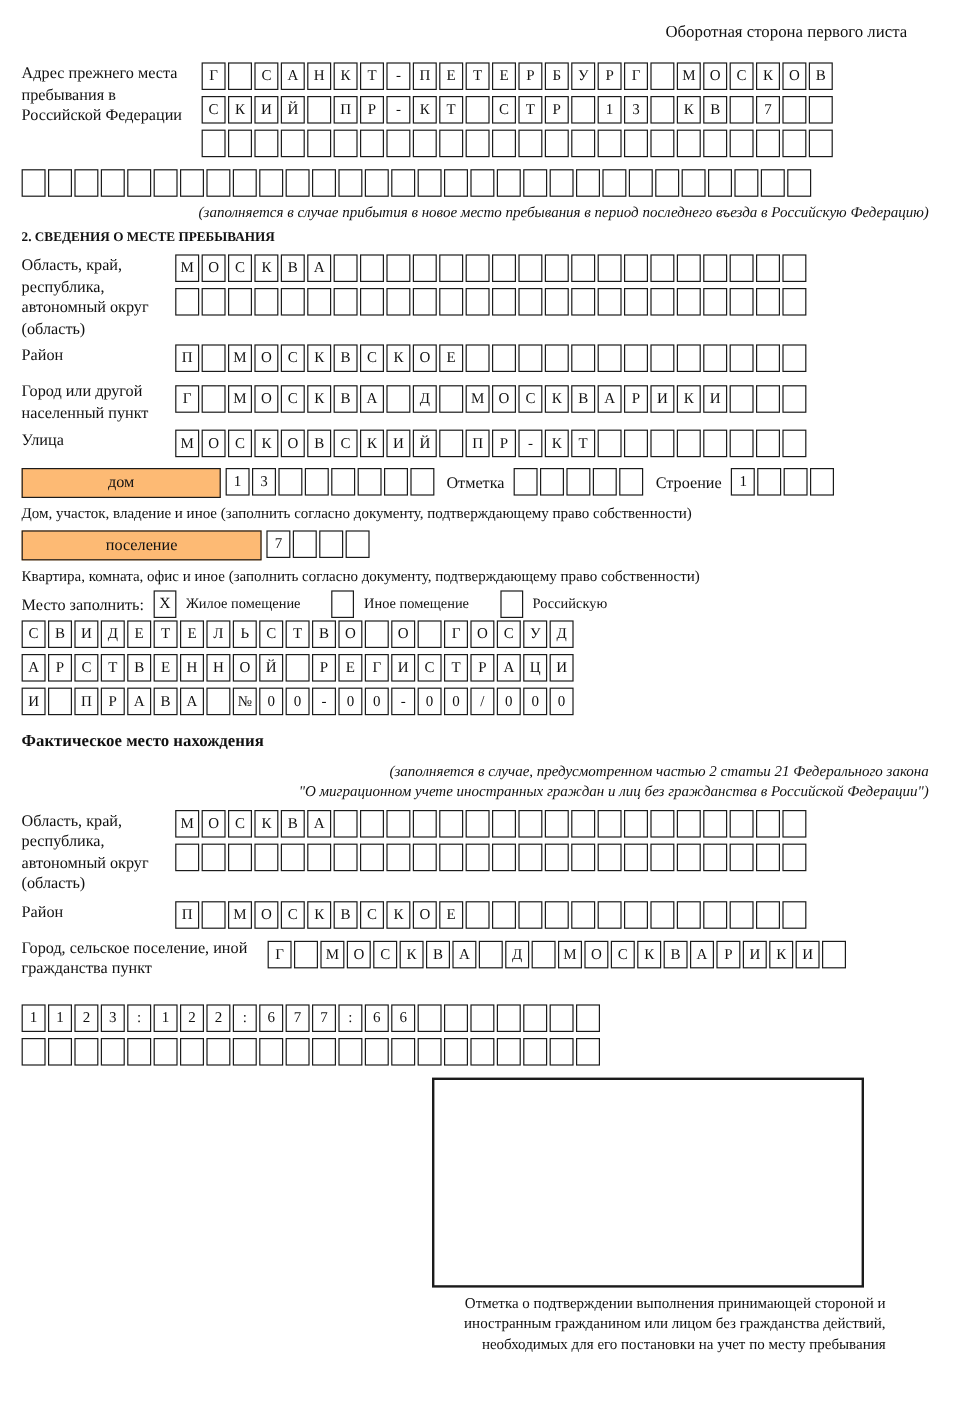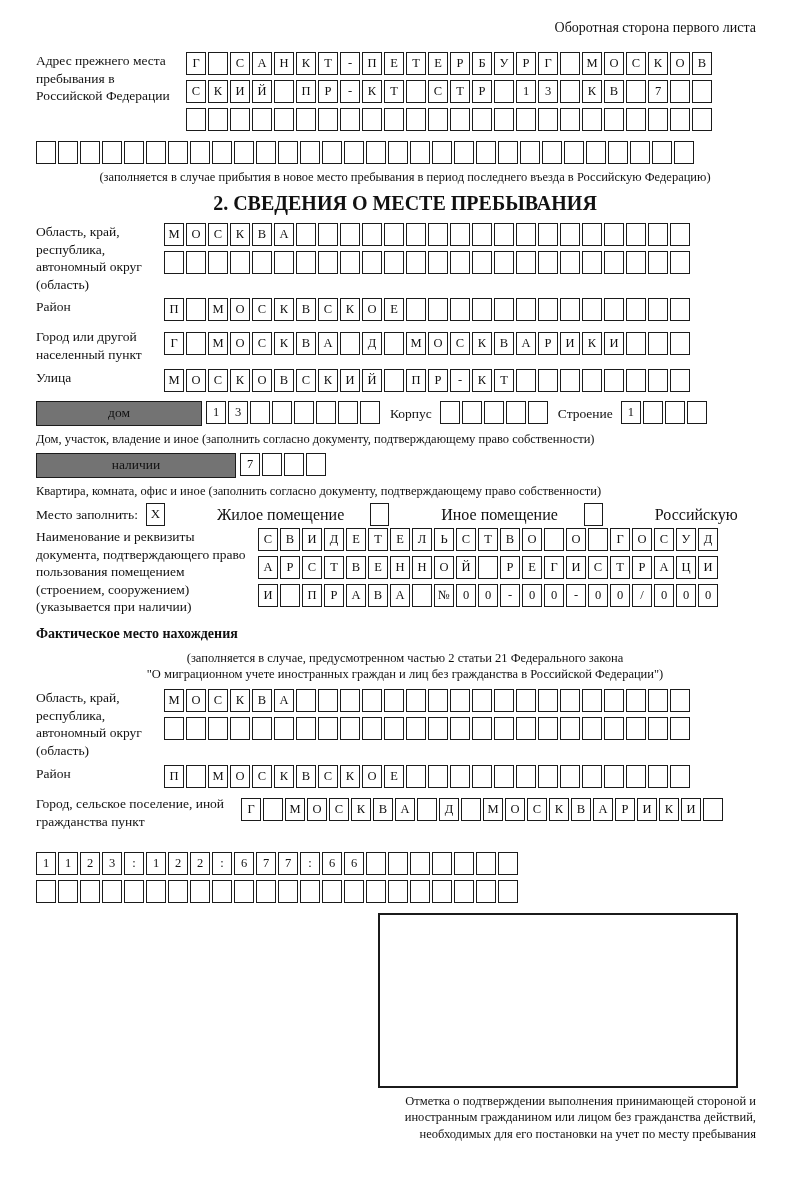--- a/index.html
+++ b/index.html
@@ -2,21 +2,21 @@
 <html><head>
 <meta charset="utf-8">
 <style>
   * { box-sizing: border-box; margin: 0; padding: 0; }
   html,body { background:#ffffff; }
   body {
     width: 800px; height: 1180px;
     font-family: "Liberation Serif", "DejaVu Serif", serif;
     color:#111; overflow:hidden;
   }
-  .page { width:800px; height:954px; padding:14px 26px 10px 36px; background:#fff; }
+  .page { width:800px; height:954px; padding:14px 26px 10px 18px; background:#fff; }
 
   .header-note { text-align:right; font-size:14px; padding-right:18px; margin-top:6px; }
 
   .flex { display:flex; align-items:flex-start; }
   .rows > div { margin-bottom:3px; }
 
   .label { font-size:13.5px; line-height:1.3; padding-right:6px; flex-shrink:0; }
   .w148 { width:150px; }
   .w128 { width:128px; }
   .w200 { width:205px; }
@@ -24,38 +24,38 @@
 
   .cellrow { white-space:nowrap; height:25px; }
   .cell {
     display:inline-block; width:20px; height:23px; border:1.5px solid #1b1b1b;
     margin-right:2px; text-align:center; font-size:12.5px; line-height:20px;
     vertical-align:top; background:#fff;
   }
   .block { margin-bottom:5px; }
 
   .caption { font-size:12.5px; line-height:1.3; }
-  .center { text-align:center; }
-  .section-title { text-align:center; font-weight:bold; font-size:20px; margin:7px 0 8px 0; }
+  .center { text-align:right;font-style:italic; }
+  .section-title { text-align:left; font-weight:bold; font-size:11px; margin:7px 0 8px 0; }
 
   .boxfield {
     border:1.5px solid #1b1b1b; height:25px; text-align:center; font-size:13.5px;
-    line-height:22px; margin-right:4px; flex-shrink:0; background:#737373;
+    line-height:22px; margin-right:4px; flex-shrink:0; background:#fdba74;
   }
   .bw166 { width:166px; }
   .bw200 { width:200px; }
   .inline-label { font-size:13.5px; line-height:25px; padding:0 8px; white-space:nowrap; }
 
   .stayrow { align-items:center; margin-top:4px; margin-bottom:2px; }
   .stay-label { font-size:13.5px; margin-right:8px; }
   .checkbox {
     display:inline-block; width:19px; height:23px; border:1.5px solid #1b1b1b;
     text-align:center; font-size:13px; line-height:20px; margin-right:8px; background:#fff;
   }
-  .opt-label { font-size:16px; margin-right:26px;margin-left:44px; }
+  .opt-label { font-size:12px; margin-right:26px; }
   .note { margin-bottom:6px; margin-right:120px; }
 
   .subtitle { text-align:left; font-weight:bold; font-size:14px; margin:10px 0 8px 0; }
 
   .stamp-box {
     width:360px; height:175px; border:2px solid #1b1b1b; margin-left:342px; margin-top:4px;
     background:#fff;
   }
   .stamp-caption {
     width:390px; margin-left:330px; margin-top:5px; text-align:right;
@@ -102,45 +102,44 @@
   </div>
 
   <div class="flex block">
     <div class="label w128">Улица</div>
     <div class="cellrow"><span class="cell">М</span><span class="cell">О</span><span class="cell">С</span><span class="cell">К</span><span class="cell">О</span><span class="cell">В</span><span class="cell">С</span><span class="cell">К</span><span class="cell">И</span><span class="cell">Й</span><span class="cell"></span><span class="cell">П</span><span class="cell">Р</span><span class="cell">-</span><span class="cell">К</span><span class="cell">Т</span><span class="cell"></span><span class="cell"></span><span class="cell"></span><span class="cell"></span><span class="cell"></span><span class="cell"></span><span class="cell"></span><span class="cell"></span></div>
   </div>
 
   <div class="flex block" style="margin-top:7px;">
     <div class="boxfield bw166">дом</div>
     <div class="cellrow"><span class="cell">1</span><span class="cell">3</span><span class="cell"></span><span class="cell"></span><span class="cell"></span><span class="cell"></span><span class="cell"></span><span class="cell"></span></div>
-    <div class="inline-label">Корпус</div>
+    <div class="inline-label">Отметка</div>
     <div class="cellrow"><span class="cell"></span><span class="cell"></span><span class="cell"></span><span class="cell"></span><span class="cell"></span></div>
     <div class="inline-label">Строение</div>
     <div class="cellrow"><span class="cell">1</span><span class="cell"></span><span class="cell"></span><span class="cell"></span></div>
   </div>
   <div class="caption" style="margin-bottom:6px;">Дом, участок, владение и иное (заполнить согласно документу, подтверждающему право собственности)</div>
 
   <div class="flex block">
-    <div class="boxfield bw200">наличии</div>
+    <div class="boxfield bw200">поселение</div>
     <div class="cellrow"><span class="cell">7</span><span class="cell"></span><span class="cell"></span><span class="cell"></span></div>
   </div>
   <div class="caption">Квартира, комната, офис и иное (заполнить согласно документу, подтверждающему право собственности)</div>
 
   <div class="flex stayrow">
     <div class="stay-label">Место заполнить:</div>
     <span class="checkbox">X</span>
     <span class="opt-label">Жилое помещение</span>
     <span class="checkbox"></span>
     <span class="opt-label">Иное помещение</span>
     <span class="checkbox"></span>
     <span class="opt-label">Российскую</span>
   </div>
 
   <div class="flex block">
-    <div class="label w220">Наименование и реквизиты документа, подтверждающего право пользования помещением (строением, сооружением) (указывается при наличии)</div>
     <div class="rows">
       <div class="cellrow"><span class="cell">С</span><span class="cell">В</span><span class="cell">И</span><span class="cell">Д</span><span class="cell">Е</span><span class="cell">Т</span><span class="cell">Е</span><span class="cell">Л</span><span class="cell">Ь</span><span class="cell">С</span><span class="cell">Т</span><span class="cell">В</span><span class="cell">О</span><span class="cell"></span><span class="cell">О</span><span class="cell"></span><span class="cell">Г</span><span class="cell">О</span><span class="cell">С</span><span class="cell">У</span><span class="cell">Д</span></div>
       <div class="cellrow"><span class="cell">А</span><span class="cell">Р</span><span class="cell">С</span><span class="cell">Т</span><span class="cell">В</span><span class="cell">Е</span><span class="cell">Н</span><span class="cell">Н</span><span class="cell">О</span><span class="cell">Й</span><span class="cell"></span><span class="cell">Р</span><span class="cell">Е</span><span class="cell">Г</span><span class="cell">И</span><span class="cell">С</span><span class="cell">Т</span><span class="cell">Р</span><span class="cell">А</span><span class="cell">Ц</span><span class="cell">И</span></div>
       <div class="cellrow"><span class="cell">И</span><span class="cell"></span><span class="cell">П</span><span class="cell">Р</span><span class="cell">А</span><span class="cell">В</span><span class="cell">А</span><span class="cell"></span><span class="cell">№</span><span class="cell">0</span><span class="cell">0</span><span class="cell">-</span><span class="cell">0</span><span class="cell">0</span><span class="cell">-</span><span class="cell">0</span><span class="cell">0</span><span class="cell">/</span><span class="cell">0</span><span class="cell">0</span><span class="cell">0</span></div>
     </div>
   </div>
 
   <div class="subtitle">Фактическое место нахождения</div>
   <div class="caption center">(заполняется в случае, предусмотренном частью 2 статьи 21 Федерального закона</div>
   <div class="caption center" style="margin-bottom:7px;">"О миграционном учете иностранных граждан и лиц без гражданства в Российской Федерации")</div>

